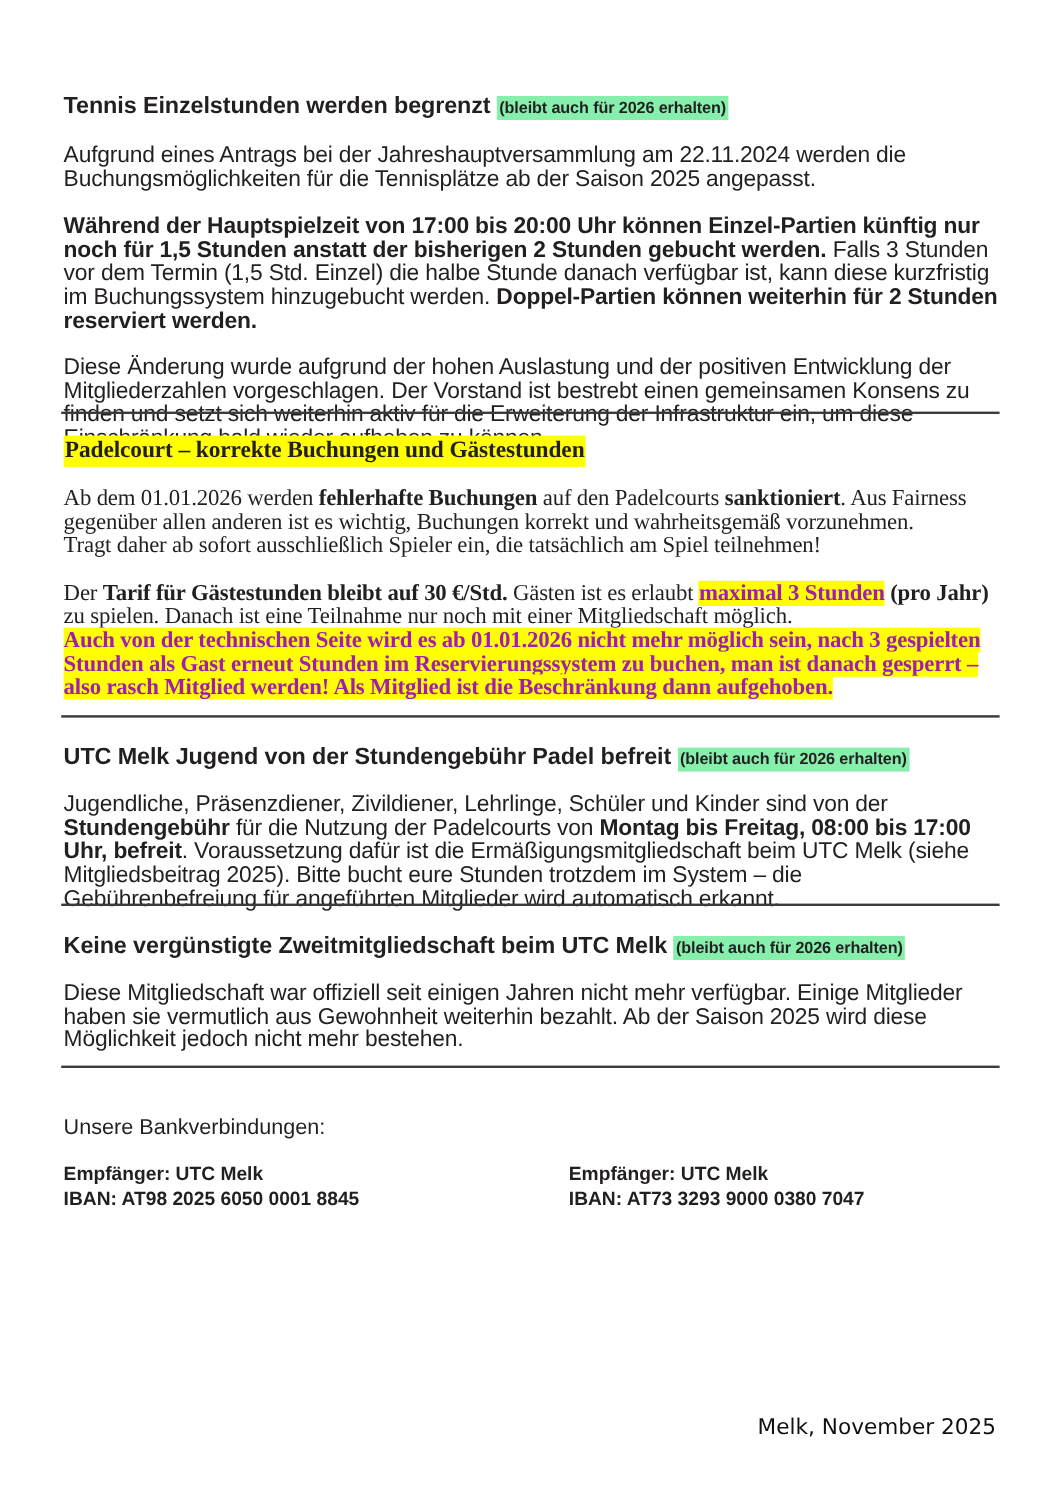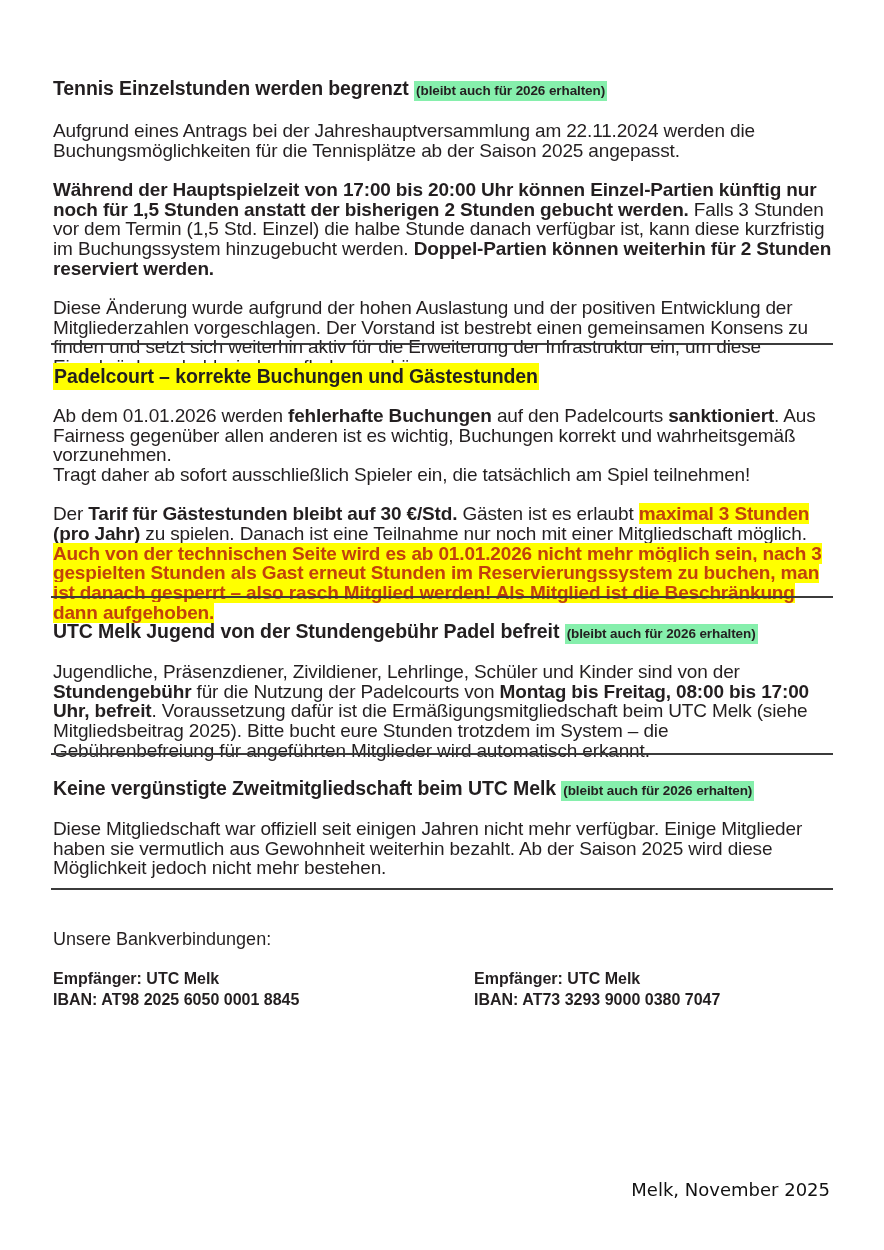--- a/index.html
+++ b/index.html
@@ -15,21 +15,21 @@
   }
   .tag {
     font-size: 13.5px; font-weight: bold; background: #86efac;
     padding: 2px 2px 3px 2px;
   }
   .hl { background: #ffff00; }
   p {
     margin: 0; font-size: 19px; line-height: 19.7px; letter-spacing: -0.15px;
   }
   b { font-weight: bold; }
-  .red { color: #c2410c; font-weight: bold; }
+  .red { color: #a21caf; font-weight: bold; }
   .rule {
     position: absolute; left: -2px; width: 782px; height: 0;
     border-top: 2px solid #3b3b3b;
   }
   .bank-title { font-size: 18px; line-height: 24px; }
   .bank { position: absolute; font-size: 16px; font-weight: bold; line-height: 21px; }
   .footer {
     position: absolute; right: 54px; top: 1179px;
     font-family: "DejaVu Sans", sans-serif; font-size: 18px; color: #111;
   }
@@ -43,21 +43,21 @@
     <h2>
       <span>Tennis Einzelstunden werden begrenzt</span>
       <span class="tag">(bleibt auch für 2026 erhalten)</span>
     </h2>
     <p style="margin-top:18px;">Aufgrund eines Antrags bei der Jahreshauptversammlung am 22.11.2024 werden die Buchungsmöglichkeiten für die Tennisplätze ab der Saison 2025 angepasst.</p>
     <p style="margin-top:19.5px;"><b>Während der Hauptspielzeit von 17:00 bis 20:00 Uhr können Einzel-Partien künftig nur noch für 1,5 Stunden anstatt der bisherigen 2 Stunden gebucht werden.</b><span> Falls 3 Stunden vor dem Termin (1,5 Std. Einzel) die halbe Stunde danach verfügbar ist, kann diese kurzfristig im Buchungssystem hinzugebucht werden. </span><b>Doppel-Partien können weiterhin für 2 Stunden reserviert werden.</b></p>
     <p style="margin-top:19.5px;">Diese Änderung wurde aufgrund der hohen Auslastung und der positiven Entwicklung der Mitgliederzahlen vorgeschlagen. Der Vorstand ist bestrebt einen gemeinsamen Konsens zu finden und setzt sich weiterhin aktiv für die Erweiterung der Infrastruktur ein, um diese Einschränkung bald wieder aufheben zu können.</p>
   </div>
   <div class="rule" style="top:343px;"></div>
 
-  <div class="section" style="top:364px;">
+  <div class="section" style="top:364px;font-family:Liberation Serif, serif;">
     <h2><span class="hl" style="padding:2px 1px 3px 1px;">Padelcourt – korrekte Buchungen und Gästestunden</span></h2>
     <p style="margin-top:18px;"><span>Ab dem 01.01.2026 werden </span><b>fehlerhafte Buchungen</b><span> auf den Padelcourts </span><b>sanktioniert</b><span>. Aus Fairness gegenüber allen anderen ist es wichtig, Buchungen korrekt und wahrheitsgemäß vorzunehmen.</span><br><span>Tragt daher ab sofort ausschließlich Spieler ein, die tatsächlich am Spiel teilnehmen!</span></p>
     <p style="margin-top:19.5px;"><span>Der </span><b>Tarif für Gästestunden bleibt auf 30 €/Std.</b><span> Gästen ist es erlaubt </span><span class="red hl">maximal 3 Stunden</span><span> </span><b>(pro Jahr)</b><span> zu spielen. Danach ist eine Teilnahme nur noch mit einer Mitgliedschaft möglich.</span></p>
     <p><span class="red hl">Auch von der technischen Seite wird es ab 01.01.2026 nicht mehr möglich sein, nach 3 gespielten Stunden als Gast erneut Stunden im Reservierungssystem zu buchen, man ist danach gesperrt – also rasch Mitglied werden! Als Mitglied ist die Beschränkung dann aufgehoben.</span></p>
   </div>
   <div class="rule" style="top:596px;"></div>
 
   <div class="section" style="top:619px;">
     <h2>
       <span>UTC Melk Jugend von der Stundengebühr Padel befreit</span>

